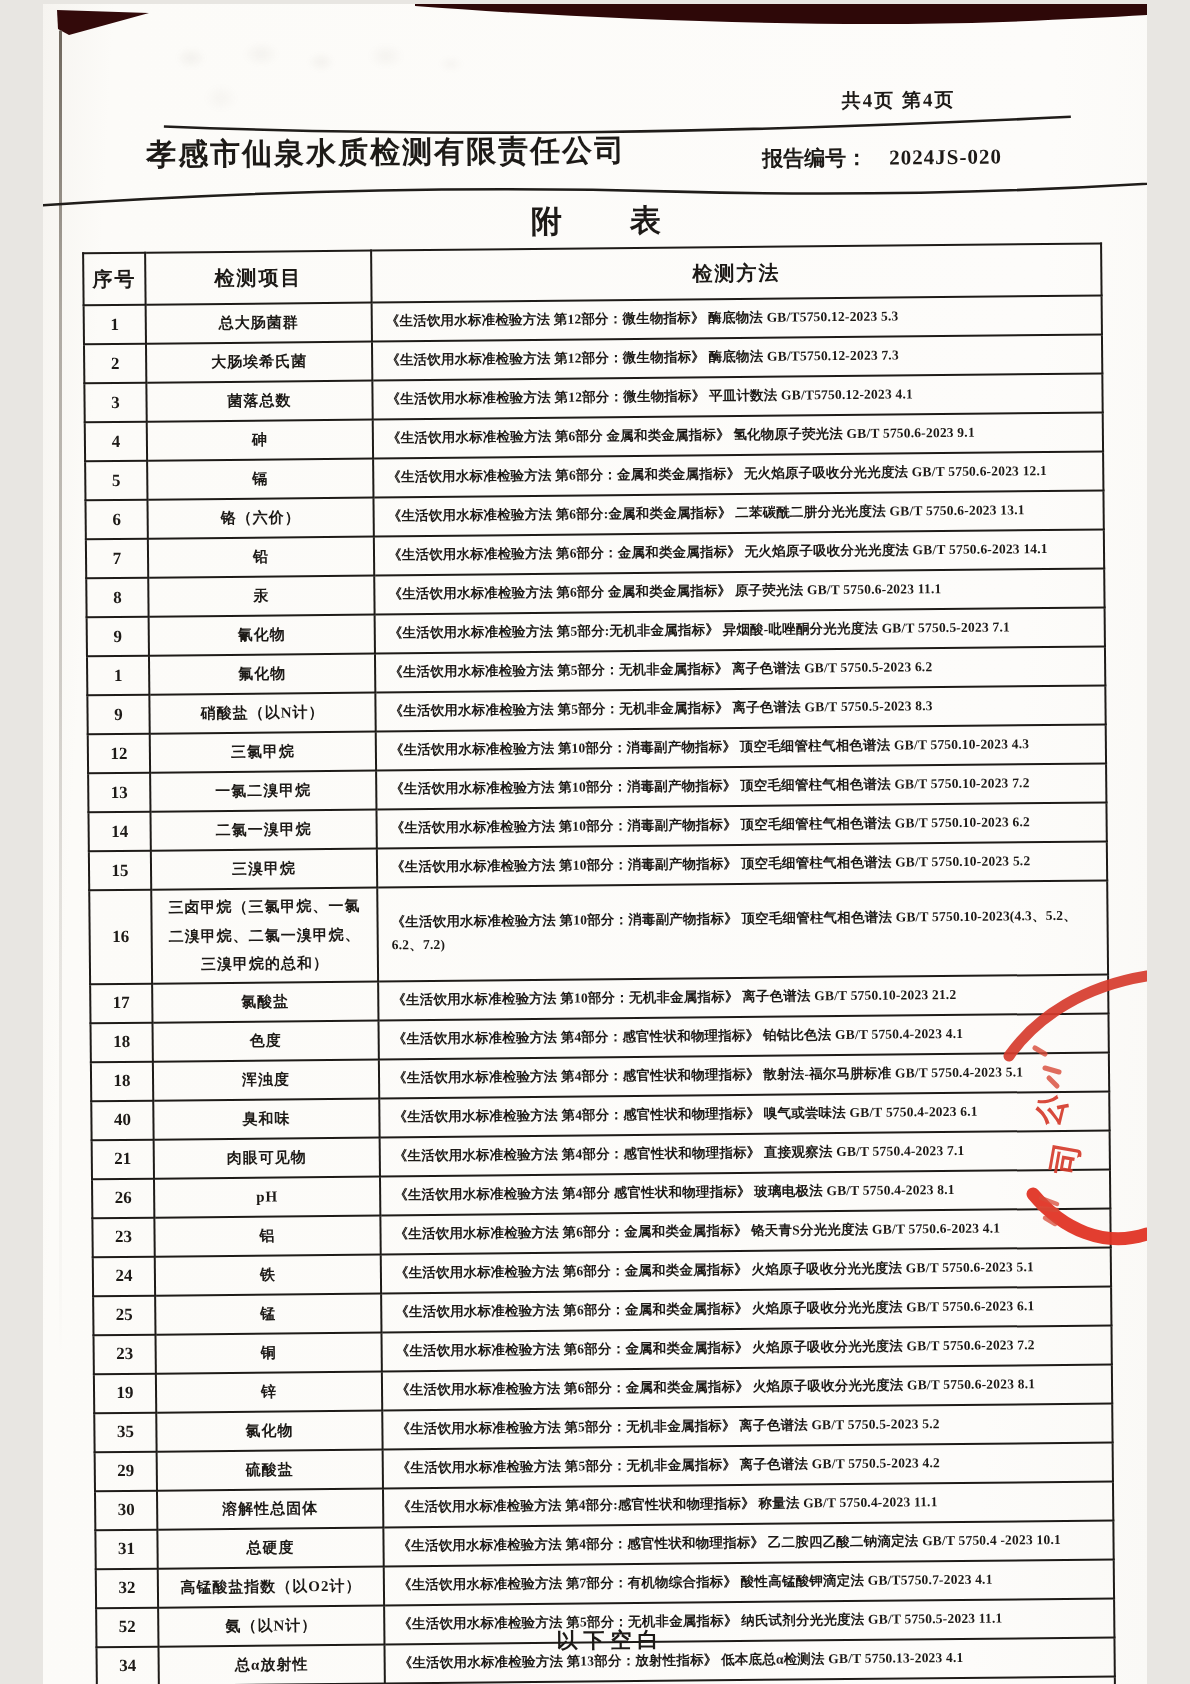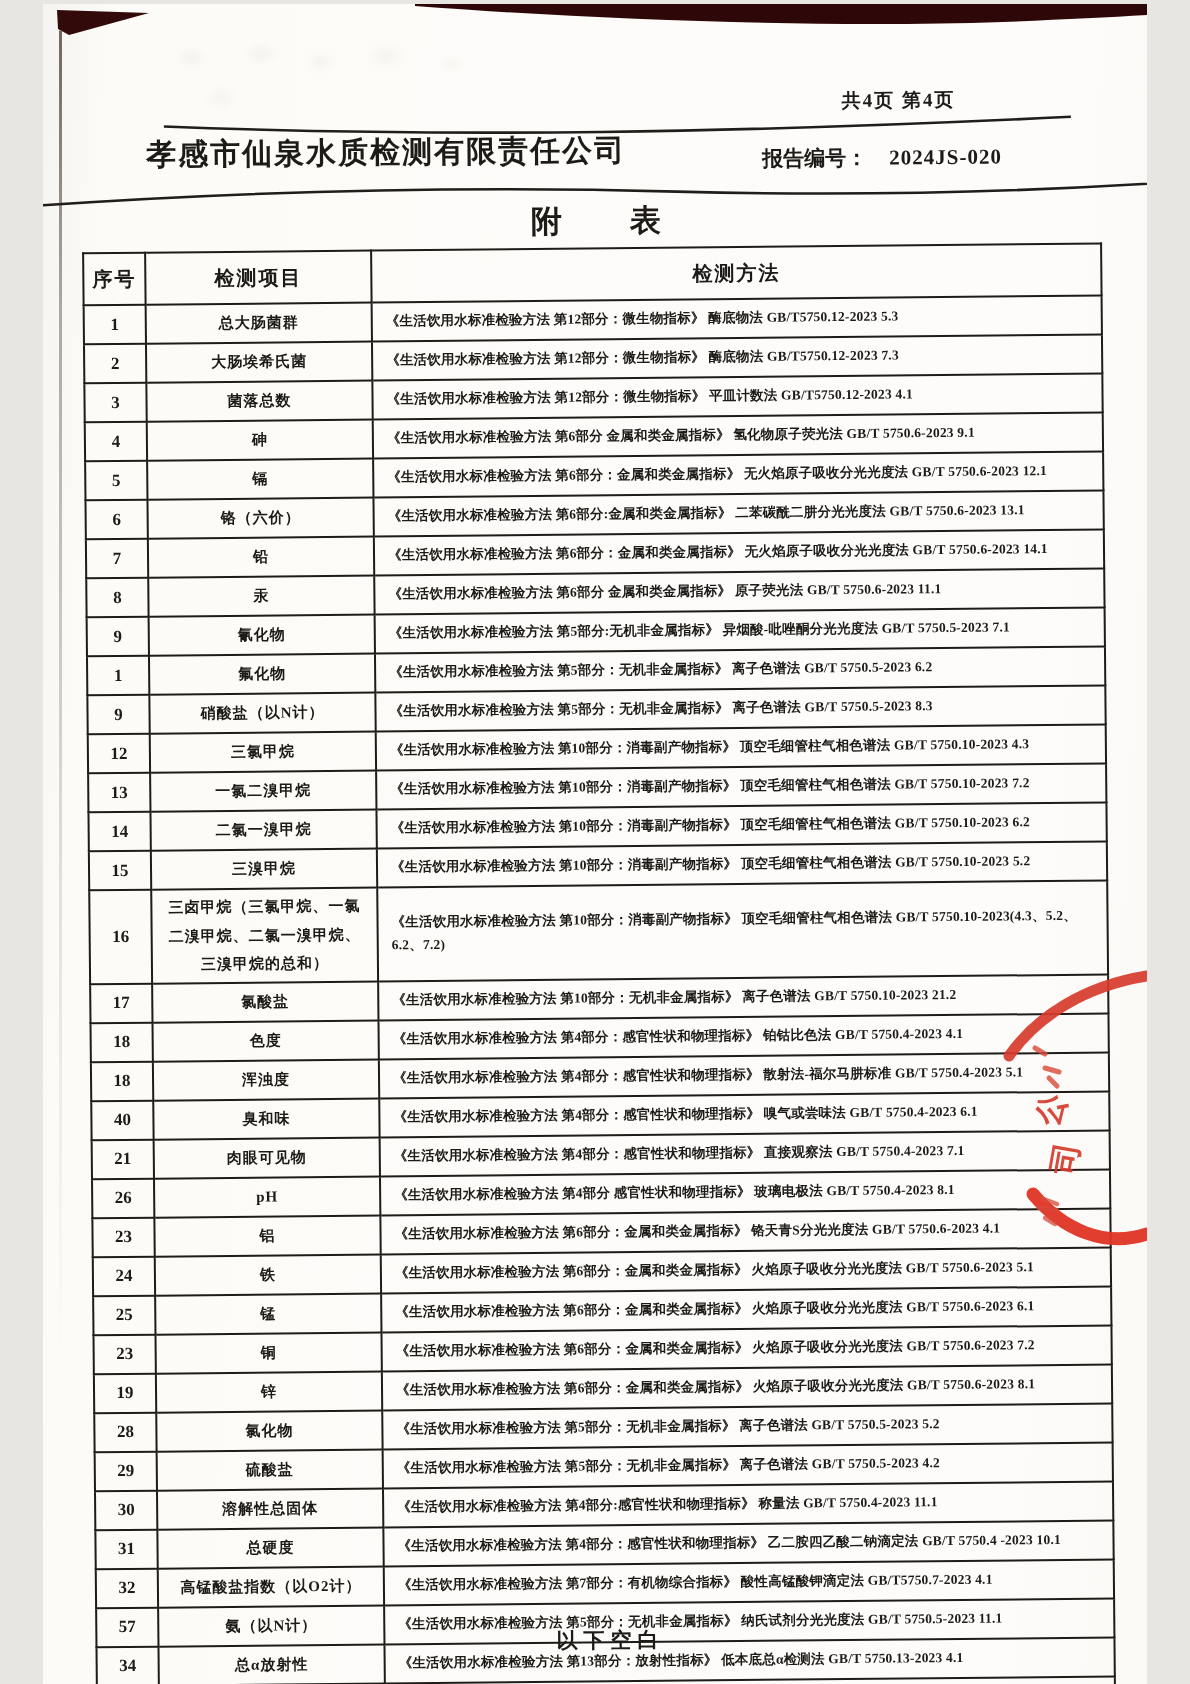--- a/index.html
+++ b/index.html
@@ -239,21 +239,21 @@
     <td class="c-no">23</td>
     <td class="c-item">铜</td>
     <td class="c-method">《生活饮用水标准检验方法 第6部分：金属和类金属指标》 火焰原子吸收分光光度法 GB/T 5750.6-2023 7.2</td>
   </tr>
           <tr>
     <td class="c-no">19</td>
     <td class="c-item">锌</td>
     <td class="c-method">《生活饮用水标准检验方法 第6部分：金属和类金属指标》 火焰原子吸收分光光度法 GB/T 5750.6-2023 8.1</td>
   </tr>
           <tr>
-    <td class="c-no">28</td>
+    <td class="c-no">35</td>
     <td class="c-item">氯化物</td>
     <td class="c-method">《生活饮用水标准检验方法 第5部分：无机非金属指标》 离子色谱法 GB/T 5750.5-2023 5.2</td>
   </tr>
           <tr>
     <td class="c-no">29</td>
     <td class="c-item">硫酸盐</td>
     <td class="c-method">《生活饮用水标准检验方法 第5部分：无机非金属指标》 离子色谱法 GB/T 5750.5-2023 4.2</td>
   </tr>
           <tr>
     <td class="c-no">30</td>
@@ -264,21 +264,21 @@
     <td class="c-no">31</td>
     <td class="c-item">总硬度</td>
     <td class="c-method">《生活饮用水标准检验方法 第4部分：感官性状和物理指标》 乙二胺四乙酸二钠滴定法 GB/T 5750.4 -2023 10.1</td>
   </tr>
           <tr>
     <td class="c-no">32</td>
     <td class="c-item">高锰酸盐指数（以O2计）</td>
     <td class="c-method">《生活饮用水标准检验方法 第7部分：有机物综合指标》 酸性高锰酸钾滴定法 GB/T5750.7-2023 4.1</td>
   </tr>
           <tr>
-    <td class="c-no">57</td>
+    <td class="c-no">52</td>
     <td class="c-item">氨（以N计）</td>
     <td class="c-method">《生活饮用水标准检验方法 第5部分：无机非金属指标》 纳氏试剂分光光度法 GB/T 5750.5-2023 11.1</td>
   </tr>
           <tr>
     <td class="c-no">34</td>
     <td class="c-item">总α放射性</td>
     <td class="c-method">《生活饮用水标准检验方法 第13部分：放射性指标》 低本底总α检测法 GB/T 5750.13-2023 4.1</td>
   </tr>
           <tr>
     <td class="c-no">35</td>

